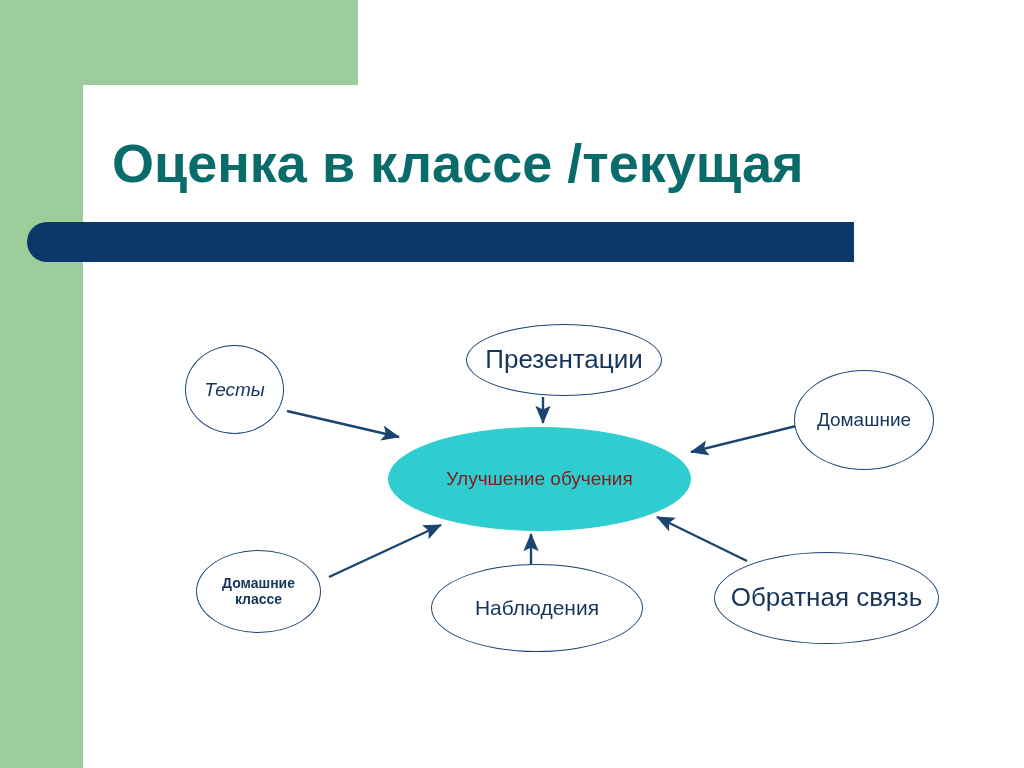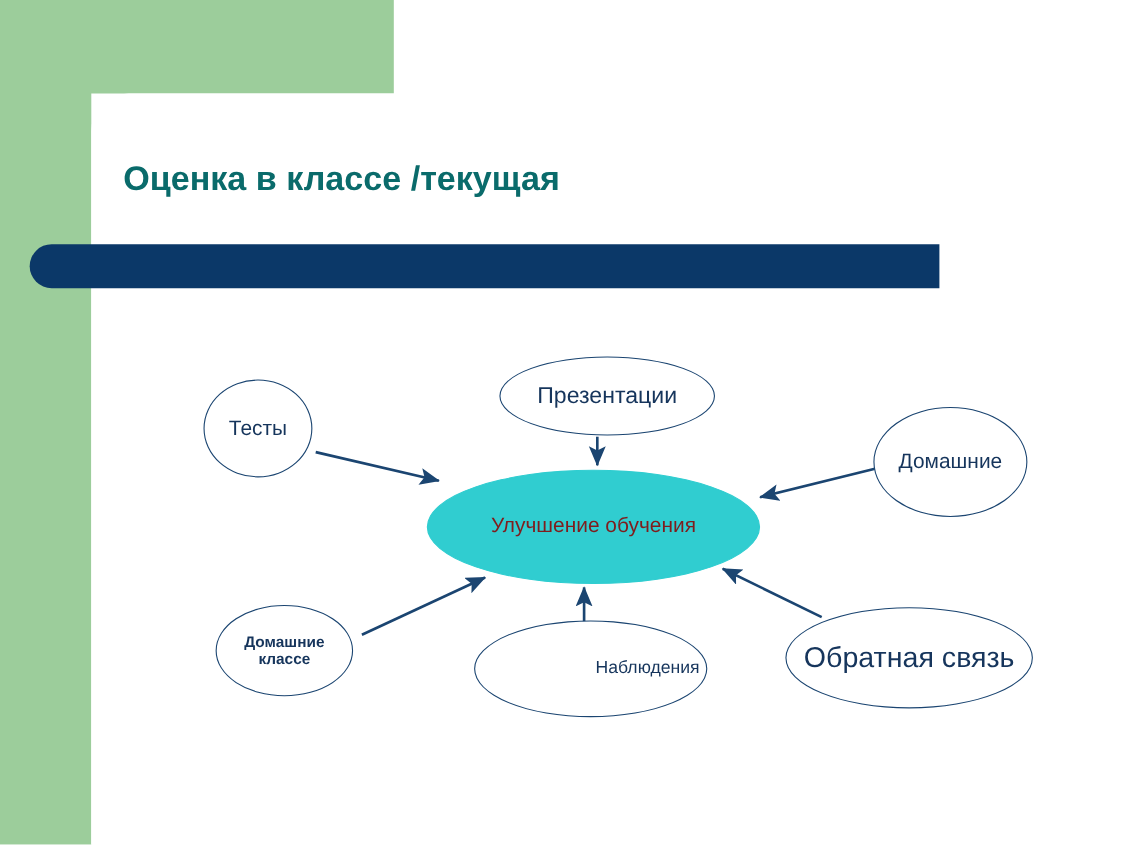--- a/index.html
+++ b/index.html
@@ -52,21 +52,21 @@
     border-top-left-radius: 20px;
     border-bottom-left-radius: 20px;
   }
   
   .slide-title {
     position: absolute;
     left: 112px;
     top: 139px;
     width: 800px;
     color: #0a6b6b;
-    font-size: 31px;
+    font-size: 54px;
     font-weight: bold;
     letter-spacing: 0px;
     line-height: 48px;
     white-space: nowrap;
   }
   
   .diagram-layer {
     position: absolute;
     left: 0;
     top: 0;
@@ -107,27 +107,28 @@
     border: 1px solid #30cdd0;
     color: #7f1d1d;
     font-size: 19px;
   }
   #node-tests {
     left: 185px;
     top: 345px;
     width: 99px;
     height: 89px;
     font-size: 19px;
+    font-style: italic;
   }
   #node-presentations {
-    left: 454px;
+    left: 466px;
     top: 324px;
     width: 196px;
     height: 72px;
-    font-size: 21px;
+    font-size: 26px;
     text-align: right;
   }
   #node-projects {
     left: 794px;
     top: 370px;
     width: 140px;
     height: 100px;
     font-size: 19px;
   }
   #node-homework {
@@ -137,22 +138,21 @@
     height: 83px;
     font-size: 14px;
     font-weight: bold;
     justify-content: center;
   }
   #node-observations {
     left: 431px;
     top: 564px;
     width: 212px;
     height: 88px;
-    font-size: 16px;
-    justify-content: flex-end;
+    font-size: 21px;
   }
   #node-feedback {
     left: 714px;
     top: 552px;
     width: 225px;
     height: 92px;
     font-size: 26px;
   }
 </style>
 </head>

